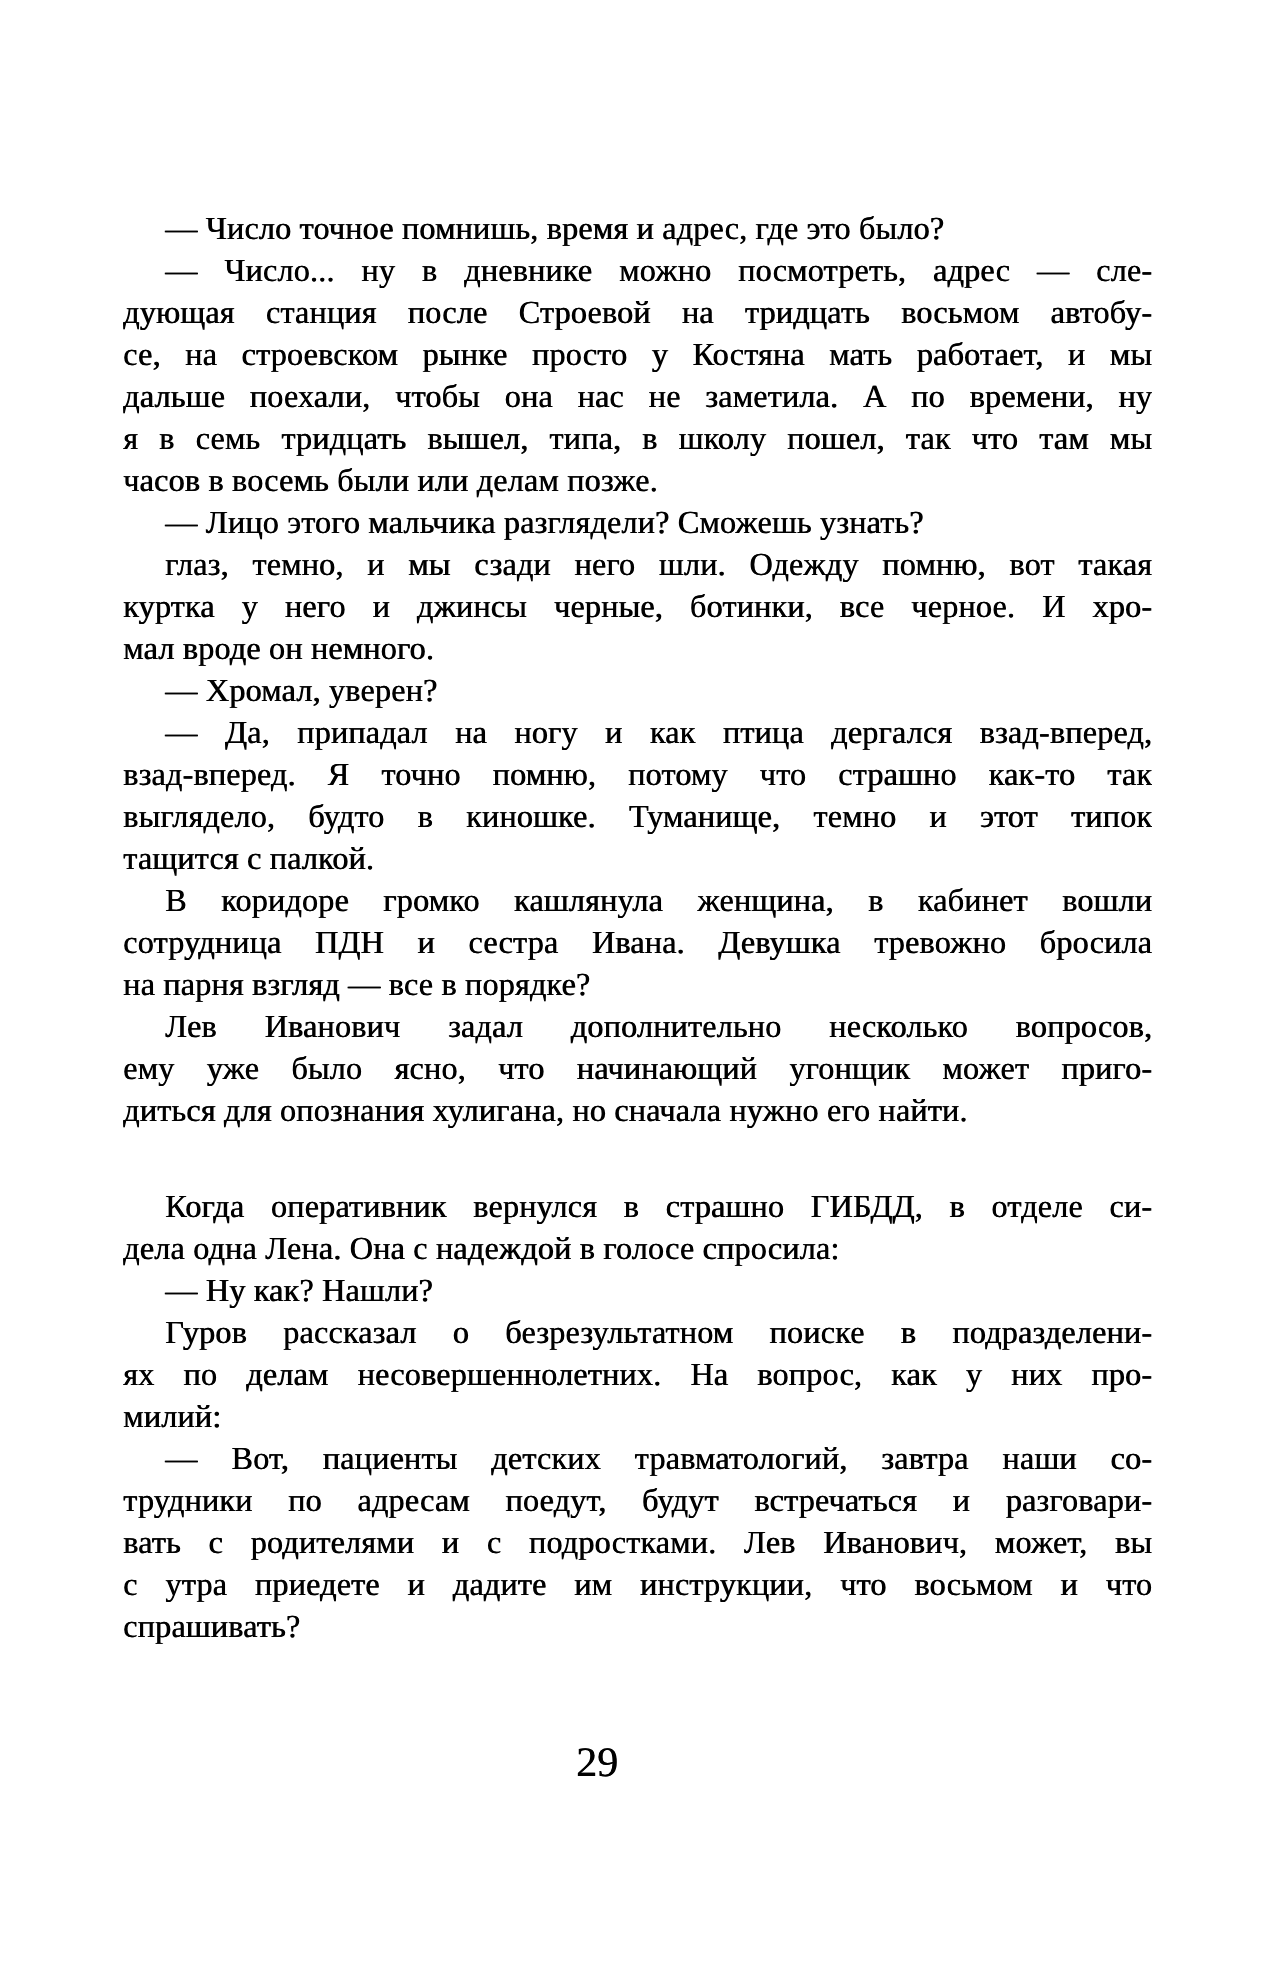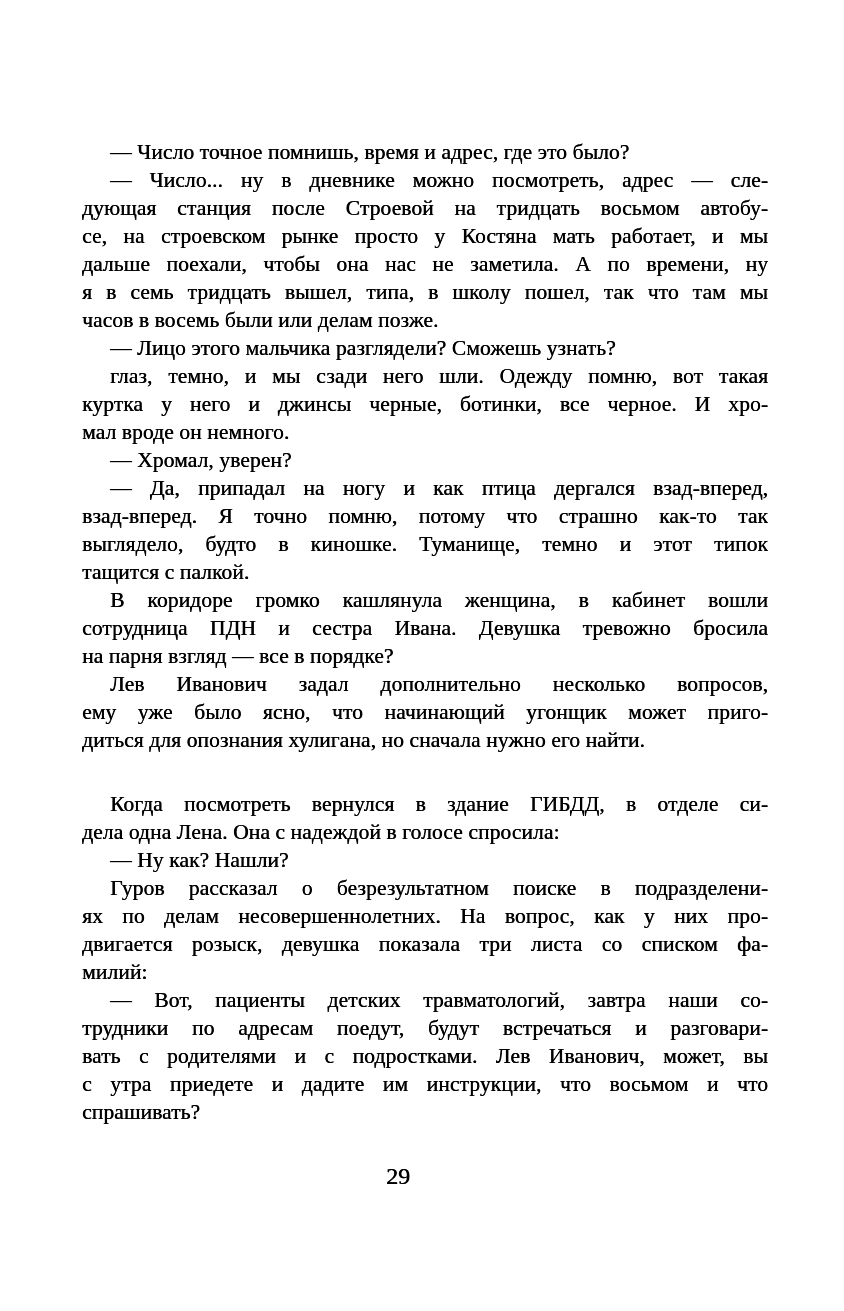--- a/index.html
+++ b/index.html
@@ -52,21 +52,21 @@
   
   .para .line:first-child {
     text-indent: 28px;
   }
   .page-number {
     position: absolute;
     left: 82px;
     top: 1160px;
     width: 632px;
     text-align: center;
-    font-size: 24px;
+    font-size: 28px;
     line-height: 32px;
     text-shadow: 0.4px 0 0 #000;
   }
 </style>
 </head>
 <body>
 
 <div class="page">
   <div class="text-block" id="text-block">
       <div class="para">
@@ -101,30 +101,29 @@
         <div class="line j">В коридоре громко кашлянула женщина, в кабинет вошли</div>
         <div class="line j">сотрудница ПДН и сестра Ивана. Девушка тревожно бросила</div>
         <div class="line">на парня взгляд — все в порядке?</div>
       </div>
       <div class="para">
         <div class="line j">Лев Иванович задал дополнительно несколько вопросов,</div>
         <div class="line j">ему уже было ясно, что начинающий угонщик может приго-</div>
         <div class="line">диться для опознания хулигана, но сначала нужно его найти.</div>
       </div>
       <div class="para break">
-        <div class="line j">Когда посмотреть вернулся в здание ГИБДД, в отделе си-</div>
+        <div class="line j">Когда оперативник вернулся в страшно ГИБДД, в отделе си-</div>
         <div class="line">дела одна Лена. Она с надеждой в голосе спросила:</div>
       </div>
       <div class="para">
         <div class="line">— Ну как? Нашли?</div>
       </div>
       <div class="para">
         <div class="line j">Гуров рассказал о безрезультатном поиске в подразделени-</div>
         <div class="line j">ях по делам несовершеннолетних. На вопрос, как у них про-</div>
-        <div class="line j">двигается розыск, девушка показала три листа со списком фа-</div>
         <div class="line">милий:</div>
       </div>
       <div class="para">
         <div class="line j">— Вот, пациенты детских травматологий, завтра наши со-</div>
         <div class="line j">трудники по адресам поедут, будут встречаться и разговари-</div>
         <div class="line j">вать с родителями и с подростками. Лев Иванович, может, вы</div>
         <div class="line j">с утра приедете и дадите им инструкции, что восьмом и что</div>
         <div class="line">спрашивать?</div>
       </div>
     </div>

